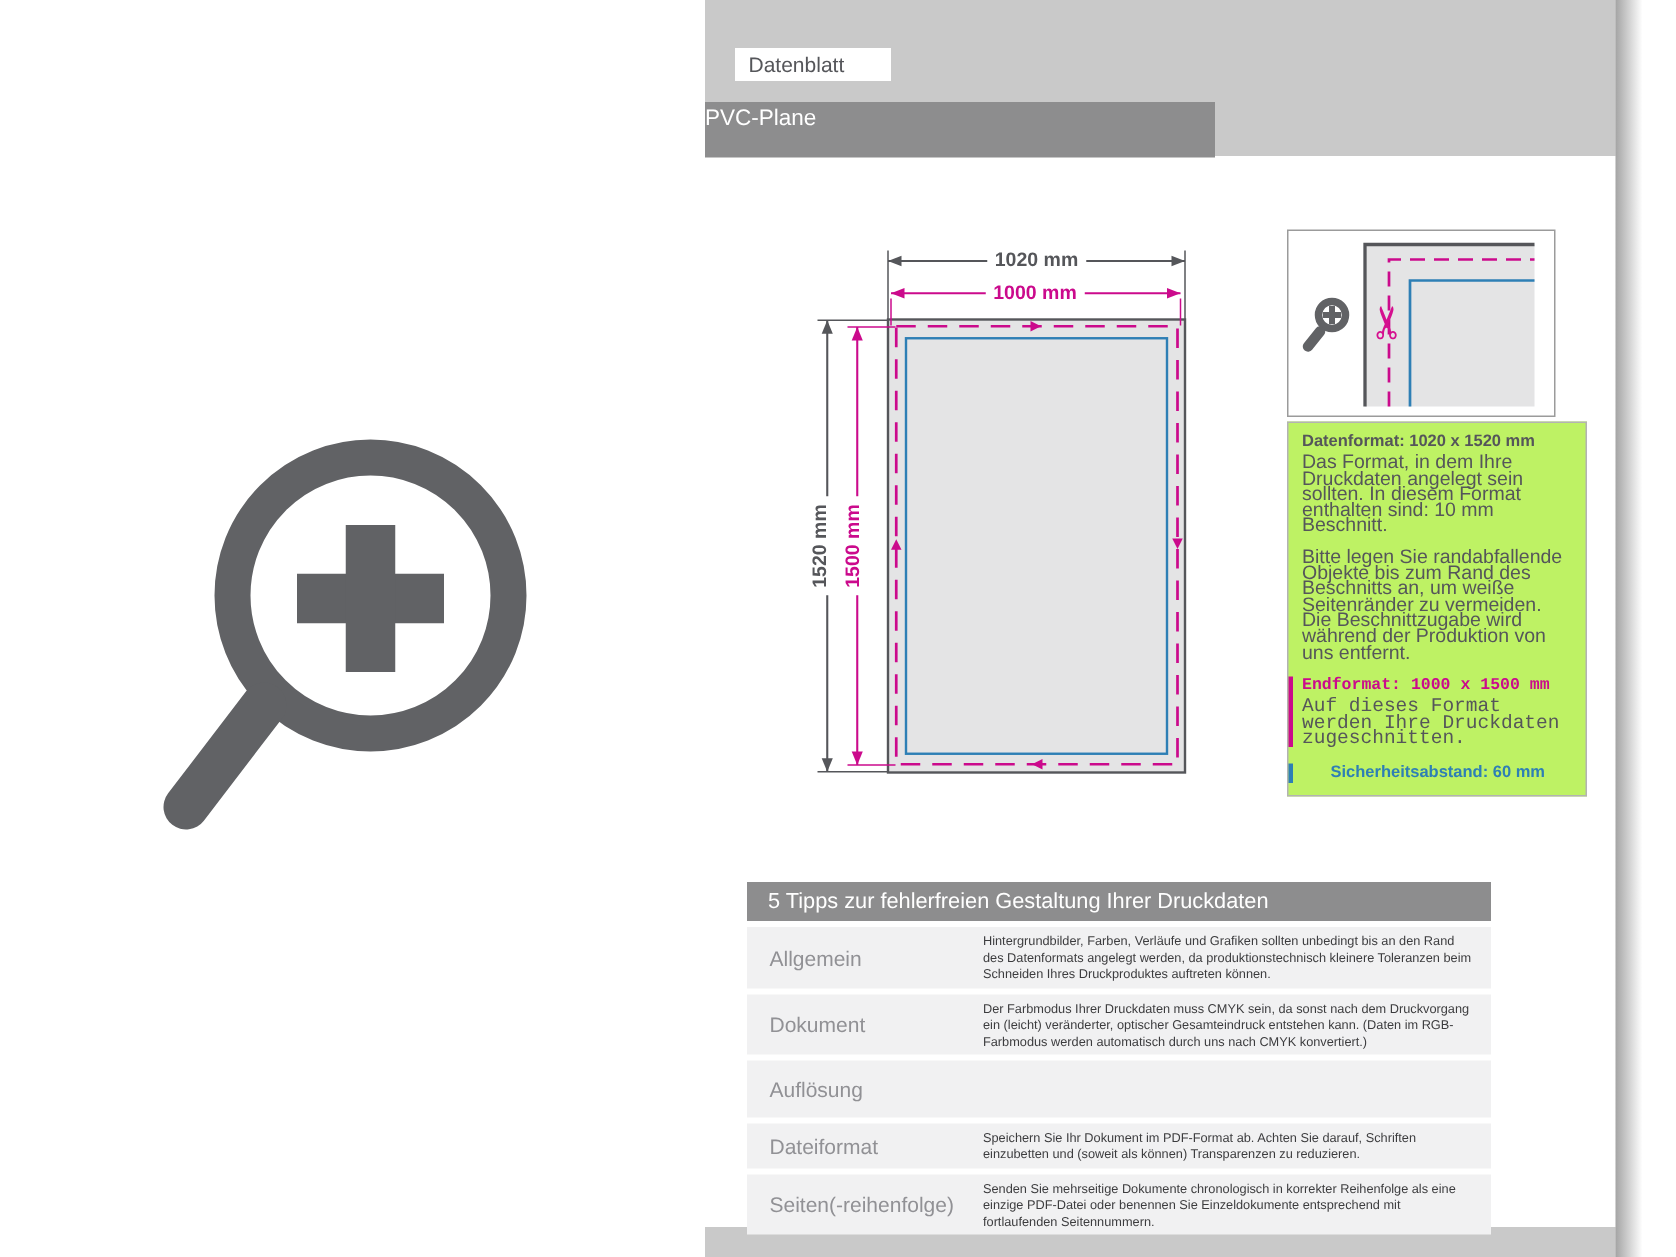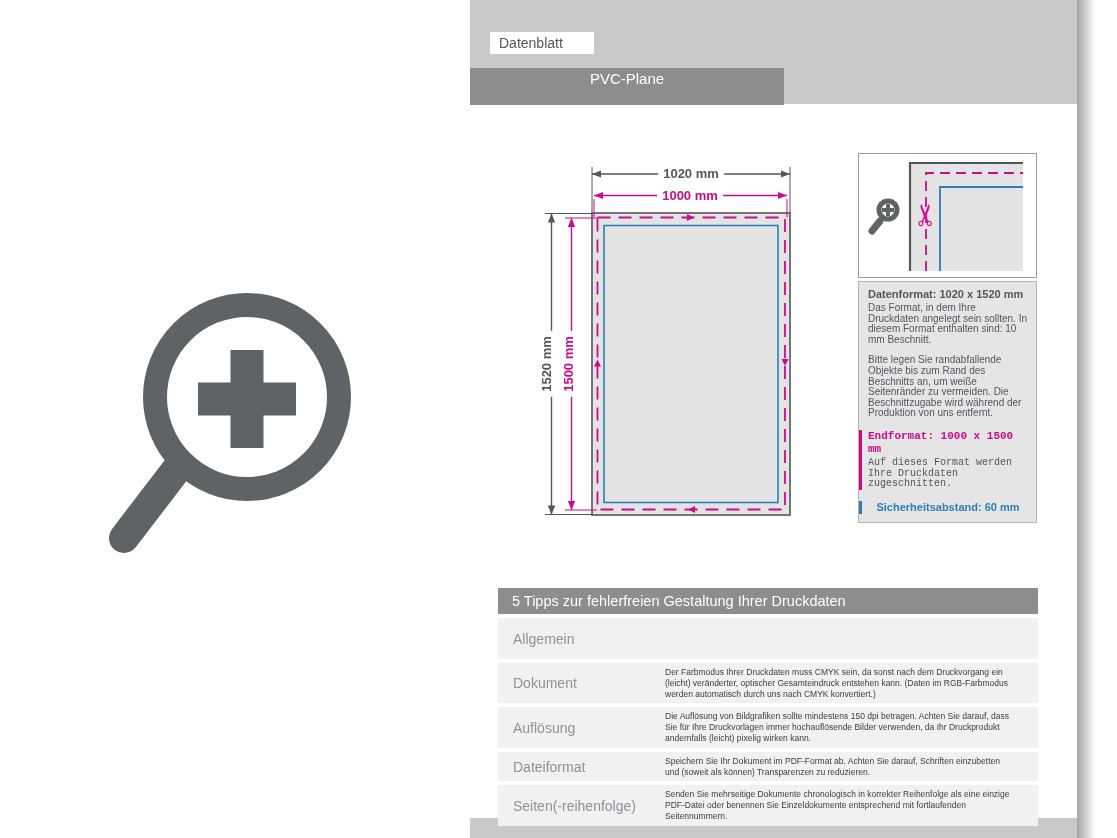--- a/index.html
+++ b/index.html
@@ -8,44 +8,44 @@
   .abs{position:absolute;}
 
   
   .strip-top{left:470px;top:0;width:607px;height:104px;background:#c9c9c9;}
   .strip-bottom{left:470px;top:818px;width:607px;height:20px;background:#c9c9c9;}
   .page-shadow{left:1077px;top:0;width:18px;height:838px;
      background:linear-gradient(to right,rgba(90,90,90,.55),rgba(255,255,255,0));}
 
   .tab{left:490px;top:32px;width:104px;height:22px;background:#ffffff;color:#55565a;
        font-size:14px;line-height:22px;padding-left:9px;box-sizing:border-box;z-index:2;}
-  .banner{left:470px;top:68px;width:314px;height:37px;background:#8d8d8e;color:#ffffff;
-       text-align:center;box-sizing:border-box;padding:2px 0 0 0;z-index:2;}
+  .banner{left:470px;top:68px;width:340px;height:37px;background:#8d8d8e;color:#ffffff;
+       text-align:left;box-sizing:border-box;padding:2px 0 0 0;z-index:2;}
   .banner .t1{font-size:15px;line-height:17px;}
   .banner .t2{font-size:10.5px;line-height:14px;}
 
   
   .thumb{left:858px;top:153px;width:179px;height:125px;background:#ffffff;
          border:1px solid #9b9b9b;box-sizing:border-box;z-index:1;}
 
   
-  .panel{left:858px;top:281px;width:179px;min-height:242px;background:#e5e5e5;
+  .panel{left:858px;top:281px;width:200px;min-height:242px;background:#bef264;
          border:1px solid #b3b3b3;box-sizing:border-box;padding:6px 8px 8px 9px;z-index:1;}
   .panel h4{margin:0;font-size:11px;line-height:13px;font-weight:bold;color:#55565a;}
-  .panel p{margin:2px 0 0 0;font-size:10px;line-height:10.6px;color:#55565a;}
+  .panel p{margin:2px 0 0 0;font-size:13px;line-height:10.6px;color:#55565a;}
   .panel .gap{height:8px;}
   .sec{margin-top:11px;}
   .sec.bar{margin-left:-9px;padding-left:6px;border-left:3px solid;}
   .sec.mag{border-color:#cb0a8c;font-family:Liberation Mono, monospace;}
   .sec.mag h4{color:#cb0a8c;}
   .sec.blu{border-color:#2e7fb5;text-align:center;}
   .sec.blu h4{color:#2e7fb5;}
 
   
-  .tips{left:498px;top:588px;width:540px;z-index:1;}
+  .tips{left:498px;top:588px;width:496px;z-index:1;}
   .tips-head{height:26px;background:#8d8d8e;color:#ffffff;font-size:14.5px;
              line-height:26px;padding-left:14px;}
   .tip-row{margin-top:4px;background:#f1f1f2;display:flex;align-items:center;}
   .tip-label{width:167px;box-sizing:border-box;padding-left:15px;font-size:14px;color:#919195;}
   .tip-text{width:361px;box-sizing:border-box;font-size:8.5px;line-height:10.8px;
             color:#3c3c3e;padding:4px 10px 4px 0;}
   .row-0{min-height:41px;} .row-1{min-height:39px;} .row-2{min-height:38px;}
   .row-3{min-height:28px;} .row-4{min-height:33px;}
 
   
@@ -95,28 +95,28 @@
   <div class="sec bar blu">
     <h4>Sicherheitsabstand: 60 mm</h4>
   </div>
 </div>
 
 <div class="abs tips">
   <div class="tips-head">5 Tipps zur fehlerfreien Gestaltung Ihrer Druckdaten</div>
 
   <div class="tip-row row-0">
     <div class="tip-label">Allgemein</div>
+    <div class="tip-text">Hintergrundbilder, Farben, Verläufe und Grafiken sollten unbedingt bis an den Rand des Datenformats angelegt werden, da produktionstechnisch kleinere Toleranzen beim Schneiden Ihres Druckproduktes auftreten können.</div>
   </div>
   <div class="tip-row row-1">
     <div class="tip-label">Dokument</div>
     <div class="tip-text">Der Farbmodus Ihrer Druckdaten muss CMYK sein, da sonst nach dem Druckvorgang ein (leicht) veränderter, optischer Gesamteindruck entstehen kann. (Daten im RGB-Farbmodus werden automatisch durch uns nach CMYK konvertiert.)</div>
   </div>
   <div class="tip-row row-2">
     <div class="tip-label">Auflösung</div>
-    <div class="tip-text">Die Auflösung von Bildgrafiken sollte mindestens 150 dpi betragen. Achten Sie darauf, dass Sie für Ihre Druckvorlagen immer hochauflösende Bilder verwenden, da Ihr Druckprodukt andernfalls (leicht) pixelig wirken kann.</div>
   </div>
   <div class="tip-row row-3">
     <div class="tip-label">Dateiformat</div>
     <div class="tip-text">Speichern Sie Ihr Dokument im PDF-Format ab. Achten Sie darauf, Schriften einzubetten und (soweit als können) Transparenzen zu reduzieren.</div>
   </div>
   <div class="tip-row row-4">
     <div class="tip-label">Seiten(-reihenfolge)</div>
     <div class="tip-text">Senden Sie mehrseitige Dokumente chronologisch in korrekter Reihenfolge als eine einzige PDF-Datei oder benennen Sie Einzeldokumente entsprechend mit fortlaufenden Seitennummern.</div>
   </div>
 </div>

